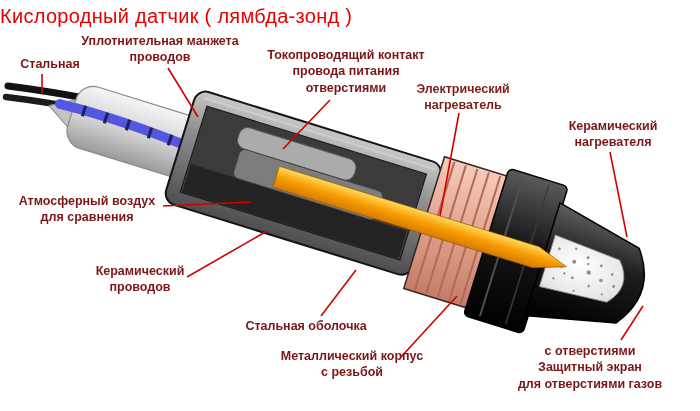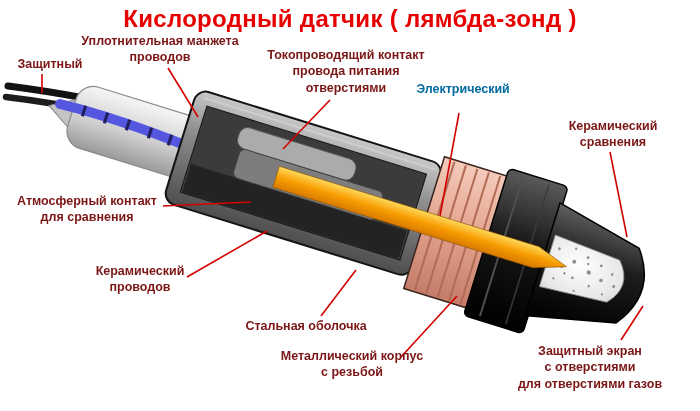--- a/index.html
+++ b/index.html
@@ -1,20 +1,20 @@
 <!DOCTYPE html>
 <html><head>
 <meta charset="utf-8">
 <style>
   * { margin:0; padding:0; box-sizing:border-box; }
   html,body { background:#ffffff; font-family:"Liberation Sans", sans-serif; }
   .stage { position:relative; width:700px; height:411px; background:#ffffff; overflow:hidden; }
   .art { position:absolute; left:0; top:0; }
-  .title { position:absolute; top:5px; left:0; width:100%; text-align:center;
-           font-size:24px; font-weight:bold; letter-spacing:.3px; }
+  .title { position:absolute; top:5px; left:0; width:100%; text-align:left;
+           font-size:20px; font-weight:normal; letter-spacing:.3px; }
   .lbl { position:absolute; font-size:12.5px; font-weight:bold; text-align:center; line-height:1.3; }
 </style>
 </head>
 <body>
 
 <div class="stage">
 
   <svg class="art" width="700" height="411" viewBox="0 0 700 411">
     <defs>
       <linearGradient id="gSleeve" x1="0" y1="0" x2="0" y2="1">
@@ -129,61 +129,62 @@
       <line x1="187" y1="277" x2="267" y2="231"></line>
       <line x1="321" y1="316" x2="356" y2="270"></line>
       <line x1="401" y1="357" x2="457" y2="296"></line>
       <line x1="621" y1="340" x2="643" y2="306"></line>
     </g>
   </svg>
 
   <div class="title" style="color: rgb(230, 0, 0);">Кислородный датчик ( лямбда-зонд )</div>
 
   <div class="lbl" style="left: 14px; top: 56px; width: 72px; color: rgb(123, 22, 22);">
-    <div>Защитный</div>
+    <div>Стальная</div>
   </div>
 
   <div class="lbl" style="left: 60px; top: 33px; width: 200px; color: rgb(123, 22, 22);">
     <div>Уплотнительная манжета</div>
     <div>проводов</div>
   </div>
 
   <div class="lbl" style="left: 258px; top: 47px; width: 176px; color: rgb(123, 22, 22);">
     <div>Токопроводящий контакт</div>
     <div>провода питания</div>
     <div>отверстиями</div>
   </div>
 
-  <div class="lbl" style="left: 405px; top: 81px; width: 116px; color: #0369a1;">
+  <div class="lbl" style="left: 405px; top: 81px; width: 116px; color: #7f1d1d;">
     <div>Электрический</div>
+    <div>нагреватель</div>
   </div>
 
   <div class="lbl" style="left: 554px; top: 118px; width: 118px; color: rgb(123, 22, 22);">
     <div>Керамический</div>
-    <div>сравнения</div>
+    <div>нагревателя</div>
   </div>
 
   <div class="lbl" style="left: 9px; top: 193px; width: 156px; color: rgb(123, 22, 22);">
-    <div>Атмосферный контакт</div>
+    <div>Атмосферный воздух</div>
     <div>для сравнения</div>
   </div>
 
   <div class="lbl" style="left: 82px; top: 263px; width: 116px; color: rgb(123, 22, 22);">
     <div>Керамический</div>
     <div>проводов</div>
   </div>
 
   <div class="lbl" style="left: 264px; top: 348px; width: 176px; color: rgb(123, 22, 22);">
     <div>Металлический корпус</div>
     <div>с резьбой</div>
   </div>
 
   <div class="lbl" style="left: 221px; top: 318px; width: 170px; color: rgb(123, 22, 22);">
     <div>Стальная оболочка</div>
   </div>
 
   <div class="lbl" style="left: 497px; top: 343px; width: 186px; color: rgb(123, 22, 22);">
+    <div>с отверстиями</div>
     <div>Защитный экран</div>
-    <div>с отверстиями</div>
     <div>для отверстиями газов</div>
   </div>
 
 </div>
 
 </body></html>

